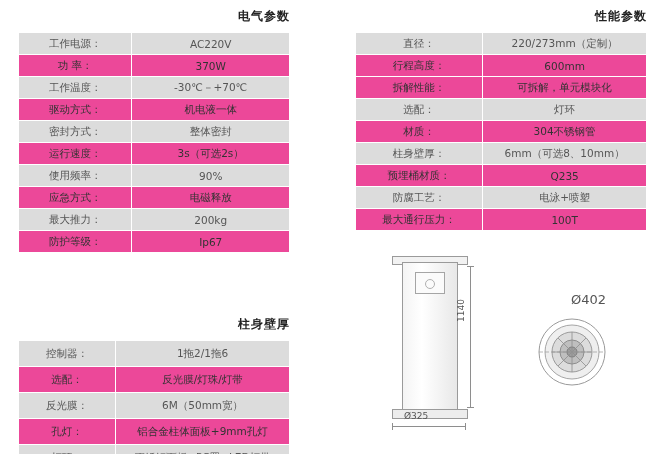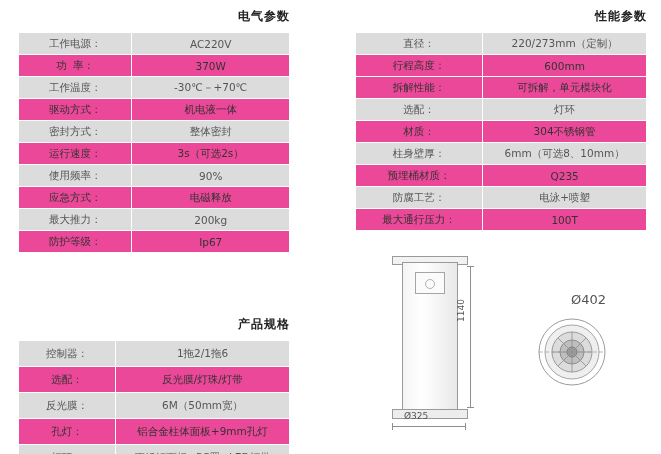--- a/index.html
+++ b/index.html
@@ -36,21 +36,20 @@
     height: 21px;
     font-size: 10.5px;
     text-align: center;
     vertical-align: middle;
     padding: 0 2px;
     white-space: nowrap;
     overflow: hidden;
   }
   td.k {
     width: 40%;
-    font-family: Liberation Mono, monospace;
   }
   tr.shade td {
     background: #dcdcdc;
     color: #555555;
   }
   tr.plain td {
     background: #ec4899;
     color: #333333;
   }
   
@@ -287,21 +286,21 @@
       </tr>
       <tr class="plain">
         <td class="k">最大通行压力：</td>
         <td class="v">100T</td>
       </tr>
     </tbody>
   </table>
 </div>
 
 <div class="panel" id="product">
-  <div class="panel-title">产品规格</div>
+  <div class="panel-title">柱身壁厚</div>
   <table class="spec">
     <tbody>
       <tr class="shade">
         <td class="k">控制器：</td>
         <td class="v">1拖2/1拖6</td>
       </tr>
       <tr class="plain">
         <td class="k">选配：</td>
         <td class="v">反光膜/灯珠/灯带</td>
       </tr>

